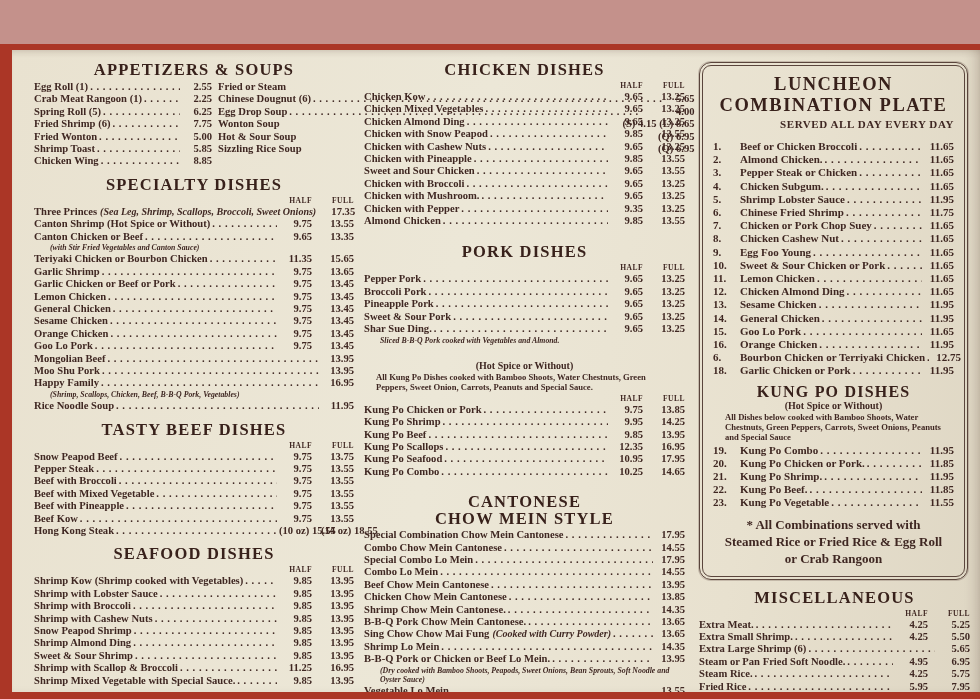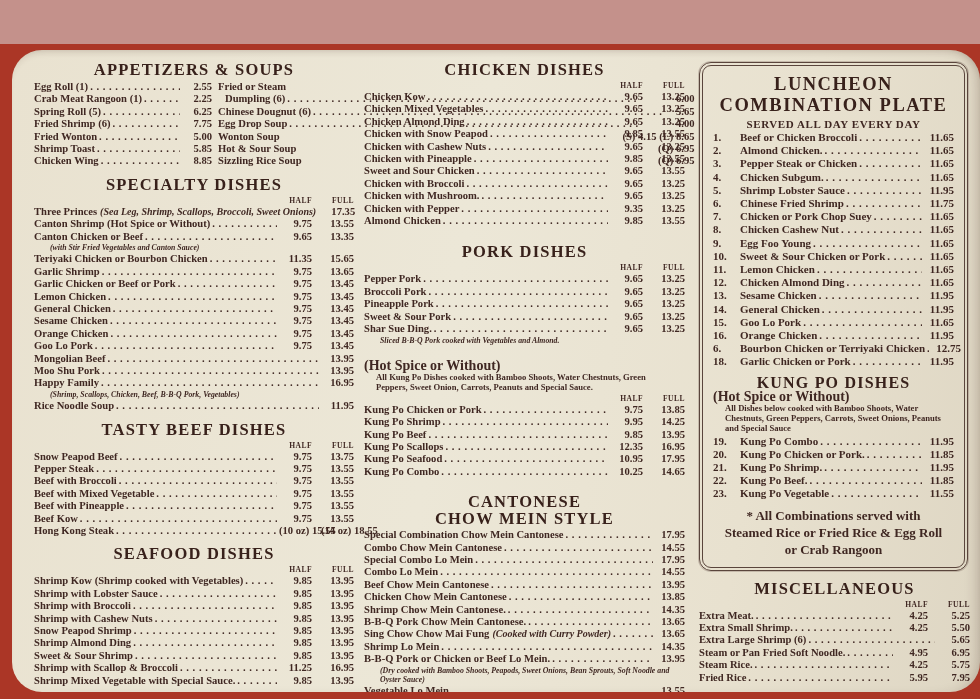--- a/index.html
+++ b/index.html
@@ -7,30 +7,30 @@
     width:980px;height:699px;overflow:hidden;position:relative;
     background:#ab3626;
     font-family:"Liberation Serif","DejaVu Serif",serif;
     font-weight:bold;color:#3f2722;
   }
   .backdrop-top{position:absolute;left:0;top:0;width:980px;height:44px;background:#c4918b;}
   .paper{
     position:absolute;left:12px;top:50px;right:0;bottom:7px;
     background:linear-gradient(100deg,#e9e2d0 0%,#ece7d7 45%,#e8e1cf 75%,#ded6c3 100%);
     box-shadow:inset -10px 0 14px -8px rgba(60,30,20,.25), inset 0 6px 8px -6px rgba(60,30,20,.2);
-    display:flex;padding:10px 12px 0 22px;box-sizing:border-box;overflow:hidden;border-radius:30px;
+    display:flex;padding:10px 12px 0 22px;box-sizing:border-box;overflow:hidden;
   }
   .col{display:flex;flex-direction:column;}
   .col1{width:330px;padding-right:10px;box-sizing:border-box;}
   .col2{width:335px;padding-right:14px;box-sizing:border-box;gap:8px;}
   .col3{width:281px;padding-right:10px;box-sizing:border-box;}
   section{margin-bottom:7px;}
   .sec-title{font-size:16.5px;letter-spacing:1.2px;text-align:center;line-height:19px;margin:0 0 2px;color:#38211b;}
   .sec-title.two-line{line-height:17px;}
-  .sec-sub{font-size:14px;line-height:10px;margin:0;}
+  .sec-sub{font-size:10px;text-align:center;line-height:10px;margin:0;}
   .sec-desc{font-size:8.6px;text-align:left;line-height:10px;margin:1px 12px 2px;}
   .hf-labels{display:flex;justify-content:flex-end;font-size:7.5px;letter-spacing:.5px;line-height:9px;margin:0 0 1px;}
   .hf-labels .hl{min-width:33px;text-align:right;}
   .hf-labels .hl.first{margin-right:9px;}
   .row{display:flex;align-items:baseline;line-height:12.4px;font-size:10.6px;}
   .name{white-space:nowrap;}
   .inote{font-size:10px;font-style:italic;margin-left:3px;white-space:nowrap;}
   .dots{flex:1 1 auto;overflow:hidden;white-space:nowrap;min-width:2px;margin:0 2px;}
   .dots::after{content:" . . . . . . . . . . . . . . . . . . . . . . . . . . . . . . . . . . . . . . . . . . . . . . . . . . . . . . . .";letter-spacing:.5px;}
   .nodots .dots::after{content:"";}
@@ -41,21 +41,21 @@
   .num{min-width:27px;}
   .note{font-size:7.8px;font-style:italic;line-height:9.3px;margin:0 0 1px 16px;}
   .indent .name{padding-left:7px;}
   .two-col{display:flex;}
   .two-col .sublist-left{width:178px;margin-right:6px;}
   .two-col .sublist-right{flex:1;}
   
   .lunch-box{border:1.5px solid #5a453c;border-radius:12px;padding:2px;margin:2px 2px 8px 0;box-shadow:0 0 0 1px rgba(90,69,60,.25);}
   .lunch-box-inner{border:1px solid #5a453c;border-radius:9px;padding:6px 10px 7px;}
   .lunch-title{font-size:18.5px;letter-spacing:1.5px;text-align:center;line-height:21px;margin:2px 0 0;color:#38211b;}
-  .lunch-sub{font-size:11px;letter-spacing:.6px;text-align:center;line-height:14px;margin:1px 0 0;font-family:Liberation Serif, serif;}
+  .lunch-sub{font-size:11px;letter-spacing:.6px;text-align:right;line-height:14px;margin:1px 0 9px;font-family:Liberation Serif, serif;}
   .lunch-box .row{line-height:13.2px;font-size:11px;}
   .kungpo-title{font-size:16px;letter-spacing:1.2px;text-align:center;line-height:18px;margin:5px 0 0;color:#38211b;}
   .footnote{font-size:13px;text-align:center;line-height:17px;margin:6px 10px 2px;}
 </style>
 </head>
 <body>
 
 <div class="backdrop-top"></div>
 
 <div class="paper">
@@ -147,30 +147,20 @@
     <div class="row nodots">
 
       <span class="name">Fried or Steam</span>
 
       <span class="dots"></span>
 
     </div>
 
   </div>
 
-  <div class="item">
-    <div class="row indent">
-
-      <span class="name">Dumpling (6)</span>
-
-      <span class="dots"></span>
-      <span class="price">6.00</span>
-    </div>
-
-  </div>
 
   <div class="item">
     <div class="row">
 
       <span class="name">Chinese Dougnut (6)</span>
 
       <span class="dots"></span>
       <span class="price">5.65</span>
     </div>
 

